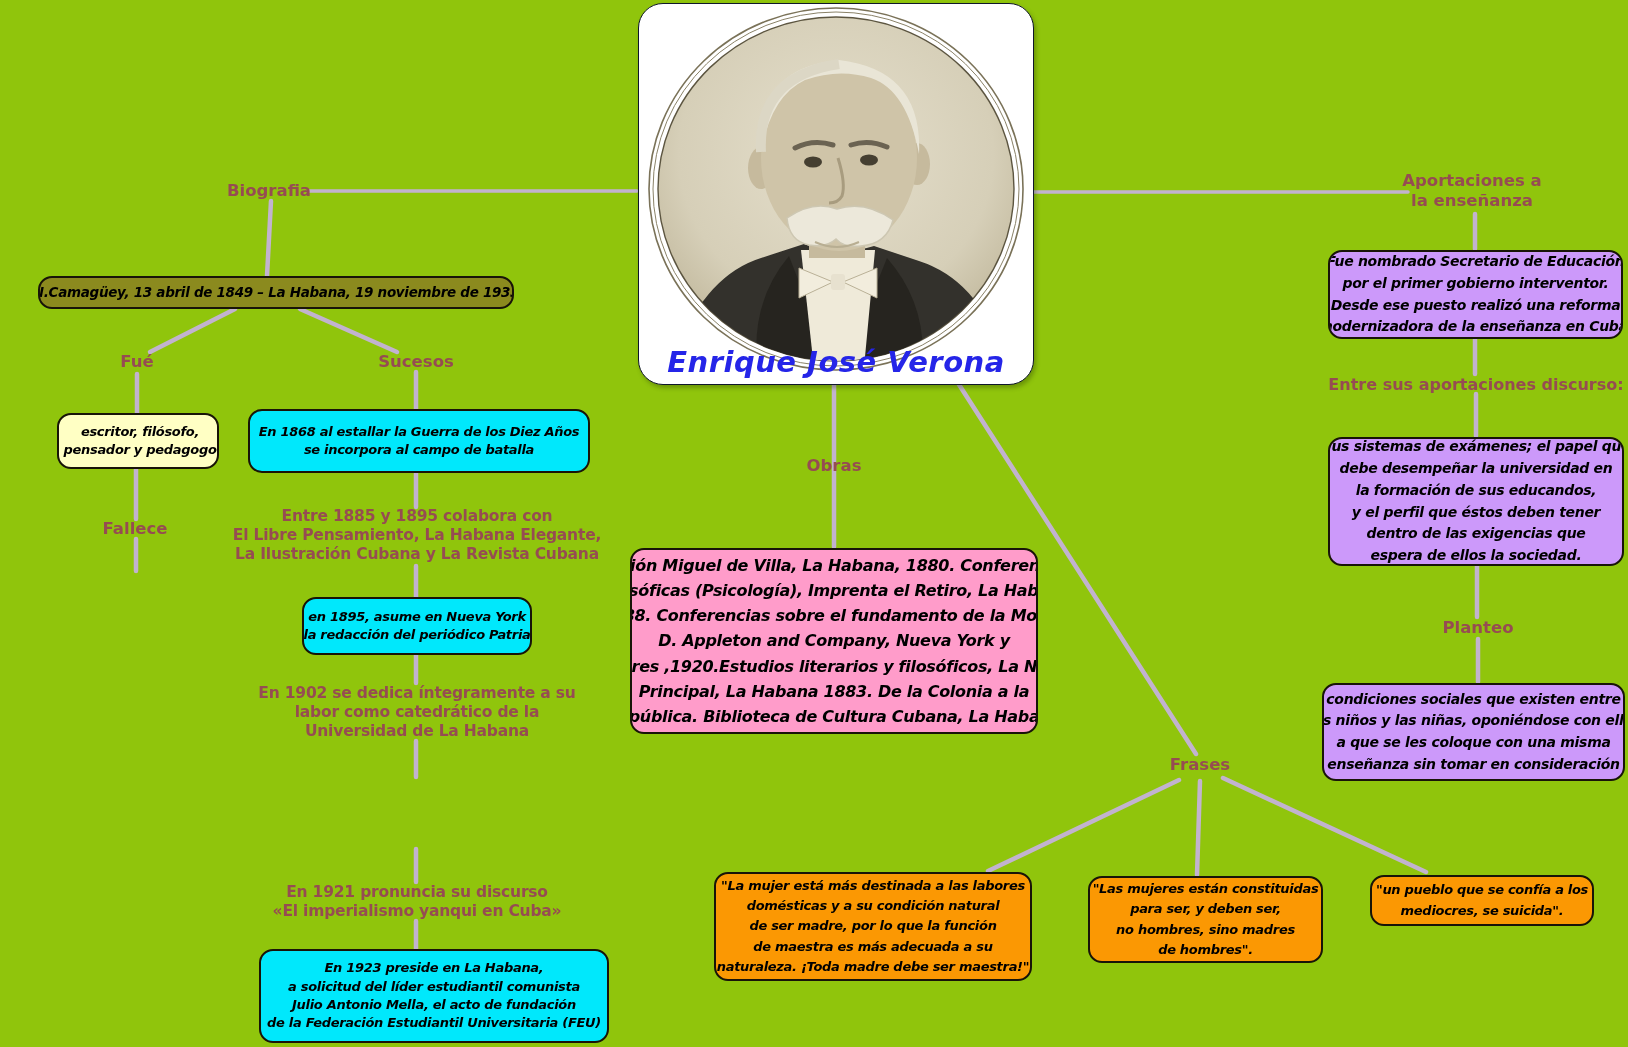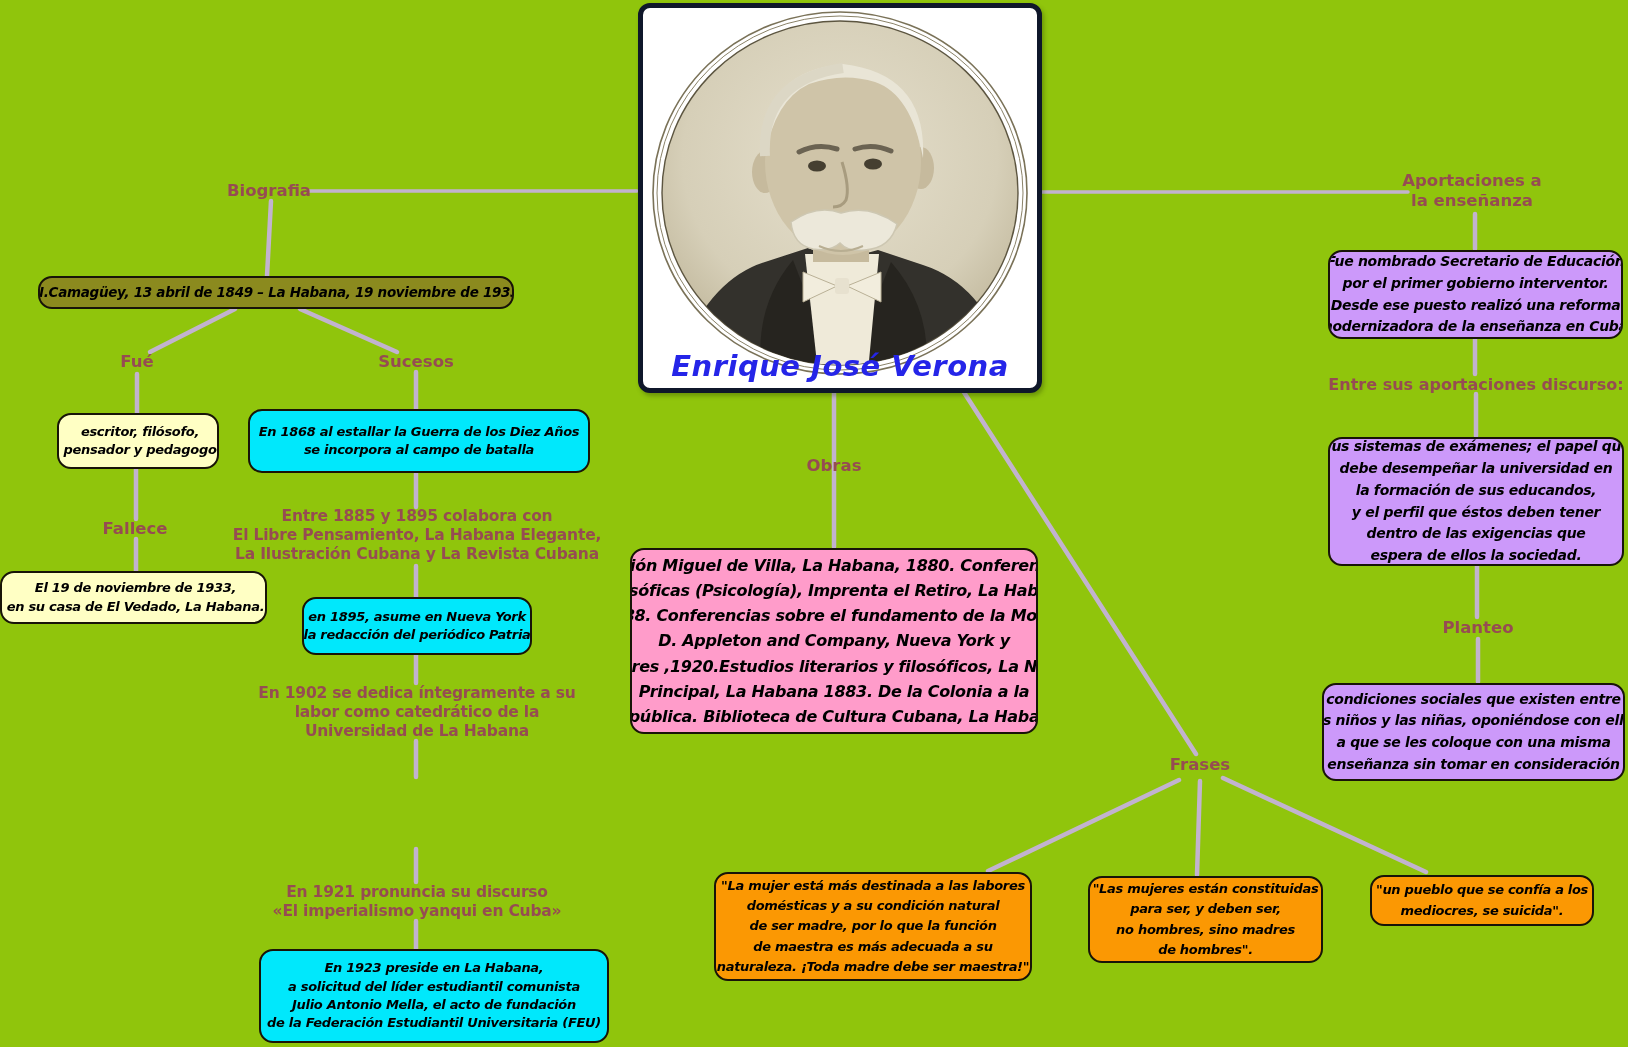--- a/index.html
+++ b/index.html
@@ -36,21 +36,21 @@
     letter-spacing:-0.3px;white-space:pre;padding:2px 4px;overflow:hidden;
   }
   .box.dark{background:var(--box_dark_olive);}
   .box.yellow{background:var(--box_yellow);padding-left:8px;}
   .box.cyan{background:var(--box_cyan);text-align:center;}
   .box.pink{background:var(--box_pink);font-size:16px;line-height:1.58;}
   .box.purple{background:var(--box_purple);font-size:14px;line-height:1.55;}
   .box.orange{background:var(--box_orange);line-height:1.55;}
   #center-card{
     position:absolute;left:638px;top:3px;width:394px;height:380px;
-    background:#ffffff;border:5px solid #0f172a;border-radius:12px;
+    background:#ffffff;border:1px solid #0f172a;border-radius:25px;
     box-shadow:2px 3px 4px rgba(40,60,0,0.35);
   }
   #portrait{position:absolute;left:0;top:2px;}
   #card-title{
     position:absolute;left:0;bottom:5px;width:100%;text-align:center;
     color:var(--title_blue);font-weight:bold;font-style:italic;font-size:29px;
     letter-spacing:0.5px;white-space:pre;
   }
 </style>
 </head>
@@ -134,22 +134,20 @@
   <div class="label" style="left:834px;top:456px">Obras</div>
   <div class="label" style="left:1200px;top:755px">Frases</div>
   <div class="label" style="left:1472px;top:171px">Aportaciones a
 la enseñanza</div>
   <div class="label" style="left:1476px;top:375px;font-size:16px">Entre sus aportaciones discurso:</div>
   <div class="label" style="left:1478px;top:618px">Planteo</div>
 
   <div class="box dark" style="left:38px;top:276px;width:476px;height:33px;font-size:13.5px">N.Camagüey, 13 abril de 1849 – La Habana, 19 noviembre de 1933</div>
   <div class="box yellow" style="left:57px;top:413px;width:162px;height:56px">escritor, filósofo,
 pensador y pedagogo</div>
-  <div class="box yellow" style="left:0px;top:571px;width:267px;height:53px">El 19 de noviembre de 1933,
-en su casa de El Vedado, La Habana.</div>
 
   <div class="box cyan" style="left:248px;top:409px;width:342px;height:64px">En 1868 al estallar la Guerra de los Diez Años
 se incorpora al campo de batalla</div>
   <div class="chain-heading" style="left:417px;top:507px">Entre 1885 y 1895 colabora con
 El Libre Pensamiento, La Habana Elegante,
 La Ilustración Cubana y La Revista Cubana</div>
   <div class="box cyan" style="left:302px;top:597px;width:230px;height:58px">en 1895, asume en Nueva York
 la redacción del periódico Patria</div>
   <div class="chain-heading" style="left:417px;top:684px">En 1902 se dedica íntegramente a su
 labor como catedrático de la

